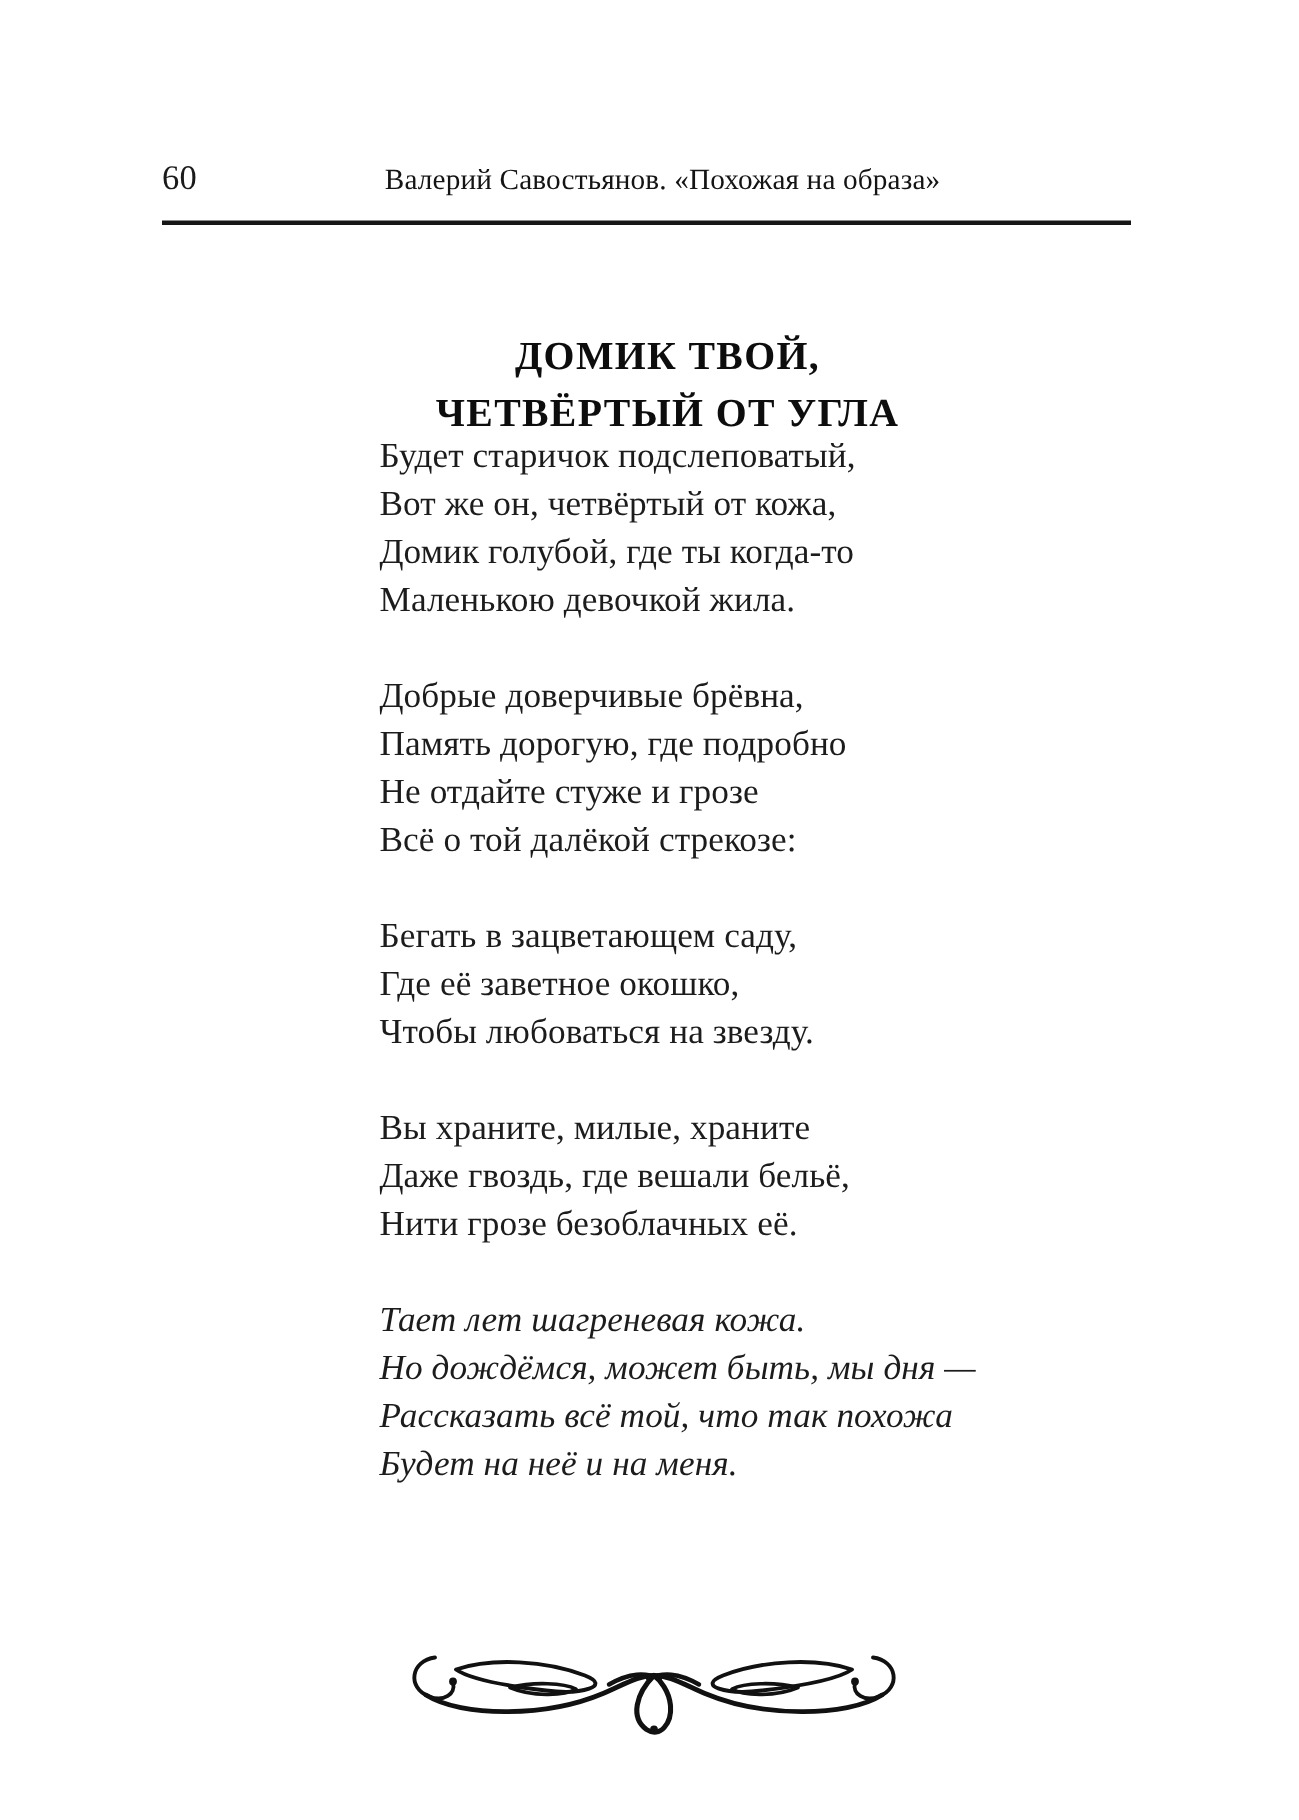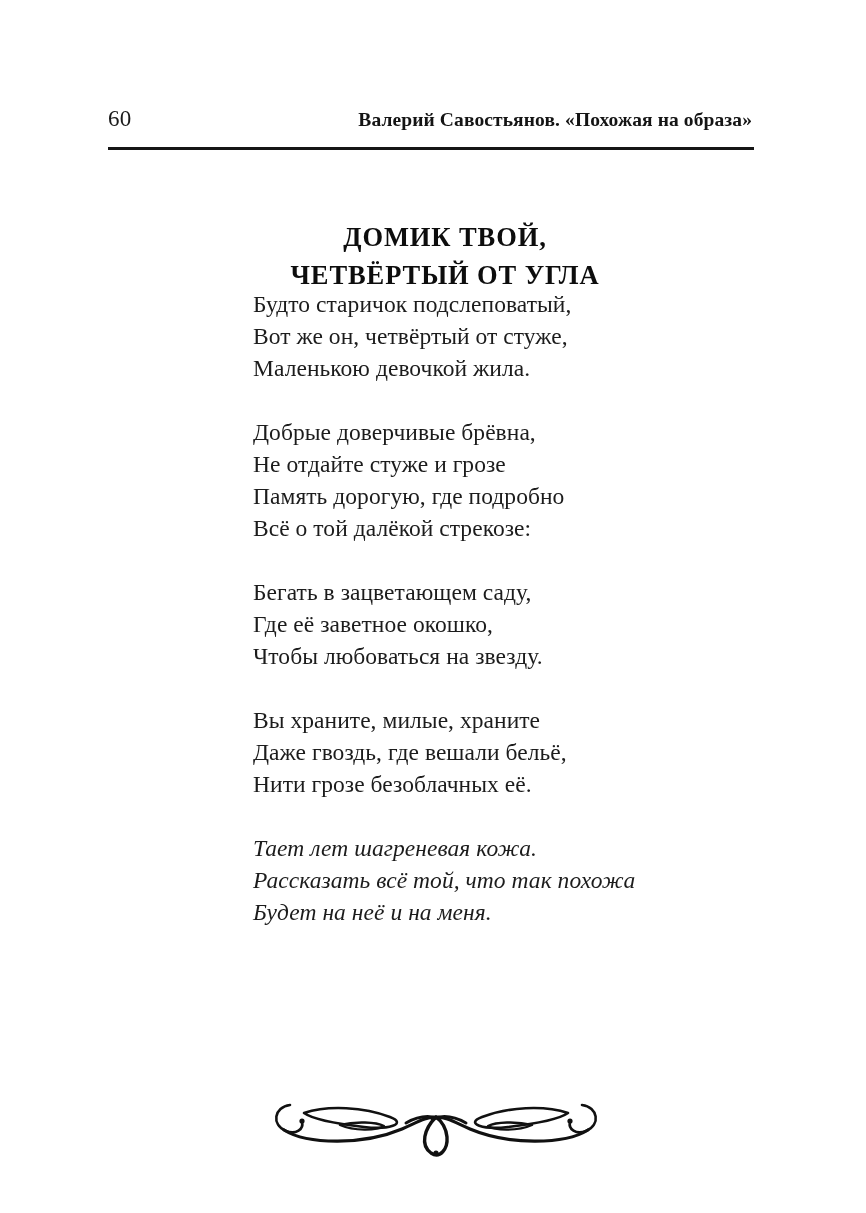--- a/index.html
+++ b/index.html
@@ -36,28 +36,27 @@
   }
   .folio {
     font-size: 23px;
     line-height: 30px;
     letter-spacing: 0.2px;
     color: #1a1a1a;
     white-space: nowrap;
   }
   .runhead-title {
     flex: 1;
-    text-align: right;
+    text-align: center;
     font-size: 19.5px;
     line-height: 30px;
     letter-spacing: 0.1px;
     color: #141414;
     white-space: nowrap;
     padding-right: 2px;
-    font-weight: bold;
   }
 
   .head-rule {
     position: absolute;
     left: 108px;
     top: 147px;
     width: 646px;
     height: 0;
     border-top: 3px solid #161616;
   }
@@ -131,46 +130,48 @@
   <div class="head-rule"></div>
 
   <h1 class="poem-title">
     <span class="tline">ДОМИК ТВОЙ,</span>
     <span class="tline">ЧЕТВЁРТЫЙ ОТ УГЛА</span>
   </h1>
 
   <div class="poem-body">
 
     <div class="stanza">
-      <span class="vline">Будто старичок подслеповатый,</span>
-      <span class="vline">Вот же он, четвёртый от стуже,</span>
+      <span class="vline">Будет старичок подслеповатый,</span>
+      <span class="vline">Вот же он, четвёртый от кожа,</span>
+      <span class="vline">Домик голубой, где ты когда-то</span>
       <span class="vline">Маленькою девочкой жила.</span>
     </div>
 
     <div class="stanza">
       <span class="vline">Добрые доверчивые брёвна,</span>
+      <span class="vline">Память дорогую, где подробно</span>
       <span class="vline">Не отдайте стуже и грозе</span>
-      <span class="vline">Память дорогую, где подробно</span>
       <span class="vline">Всё о той далёкой стрекозе:</span>
     </div>
 
     <div class="stanza">
       <span class="vline">Бегать в зацветающем саду,</span>
       <span class="vline">Где её заветное окошко,</span>
       <span class="vline">Чтобы любоваться на звезду.</span>
     </div>
 
     <div class="stanza">
       <span class="vline">Вы храните, милые, храните</span>
       <span class="vline">Даже гвоздь, где вешали бельё,</span>
       <span class="vline">Нити грозе безоблачных её.</span>
     </div>
 
     <div class="stanza">
       <span class="vline">Тает лет шагреневая кожа.</span>
+      <span class="vline">Но дождёмся, может быть, мы дня —</span>
       <span class="vline">Рассказать всё той, что так похожа</span>
       <span class="vline">Будет на неё и на меня.</span>
     </div>
 
   </div>
 
   <div class="ornament">
     <svg viewBox="0 0 336 76" xmlns="http://www.w3.org/2000/svg">
       <g fill="none" stroke="#111111" stroke-linecap="round" stroke-linejoin="round">
 

